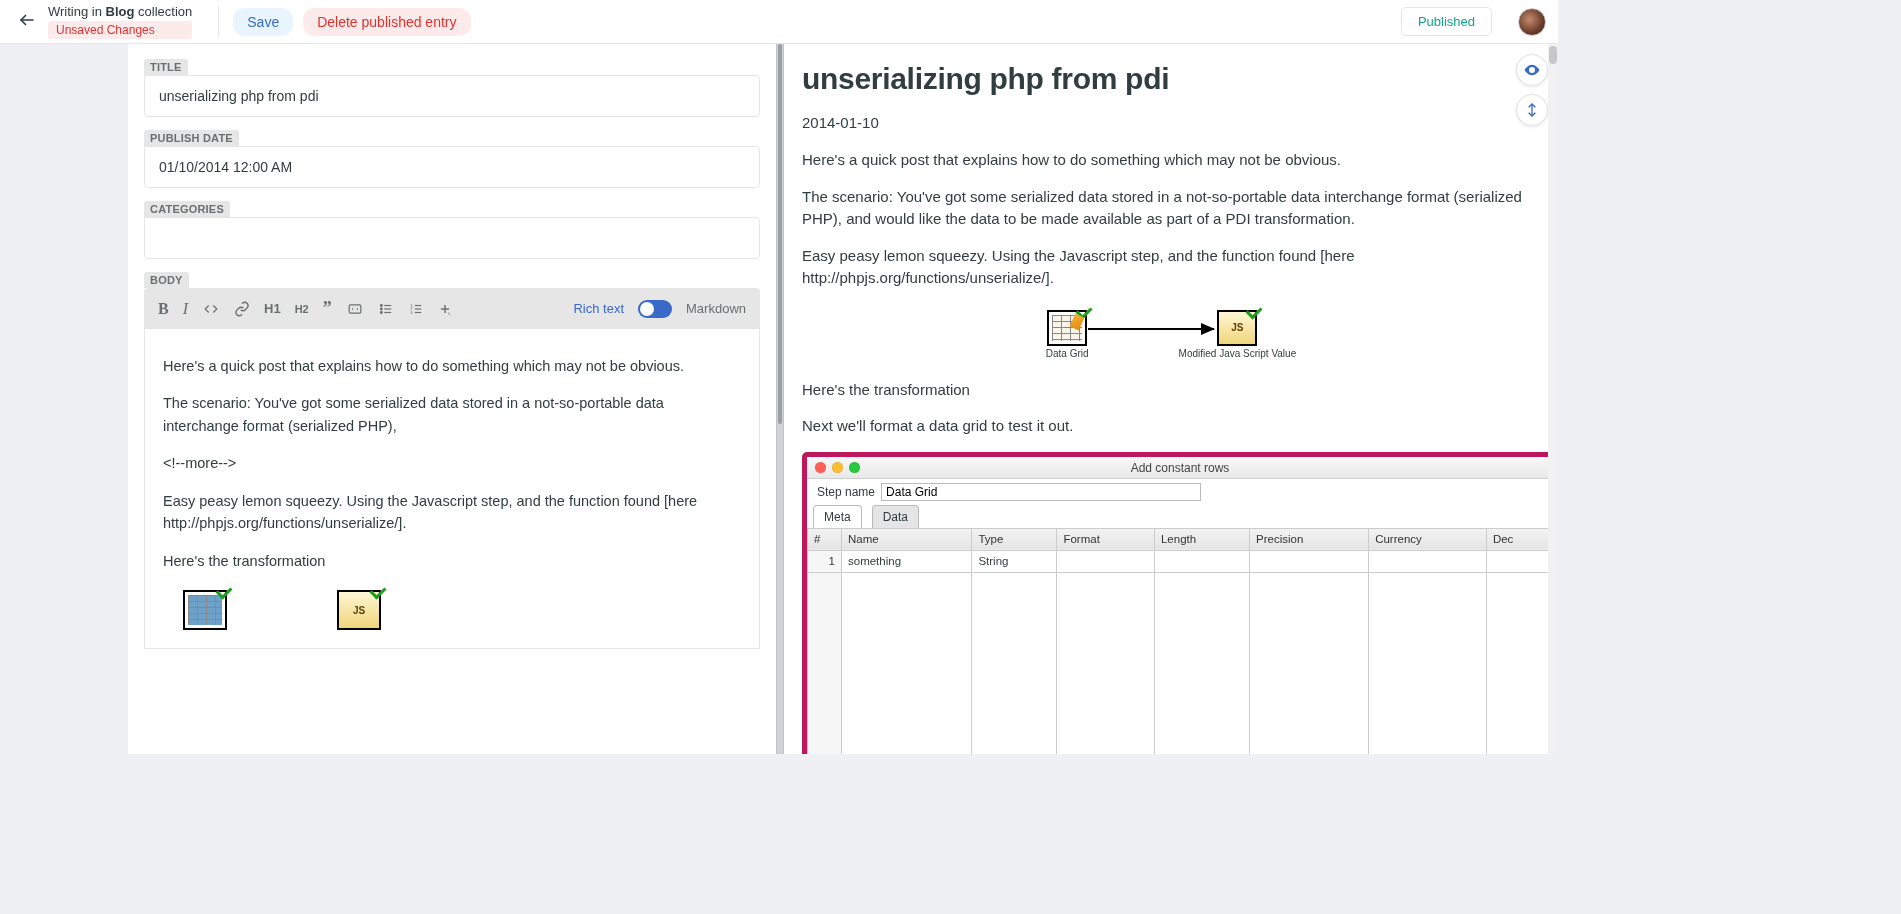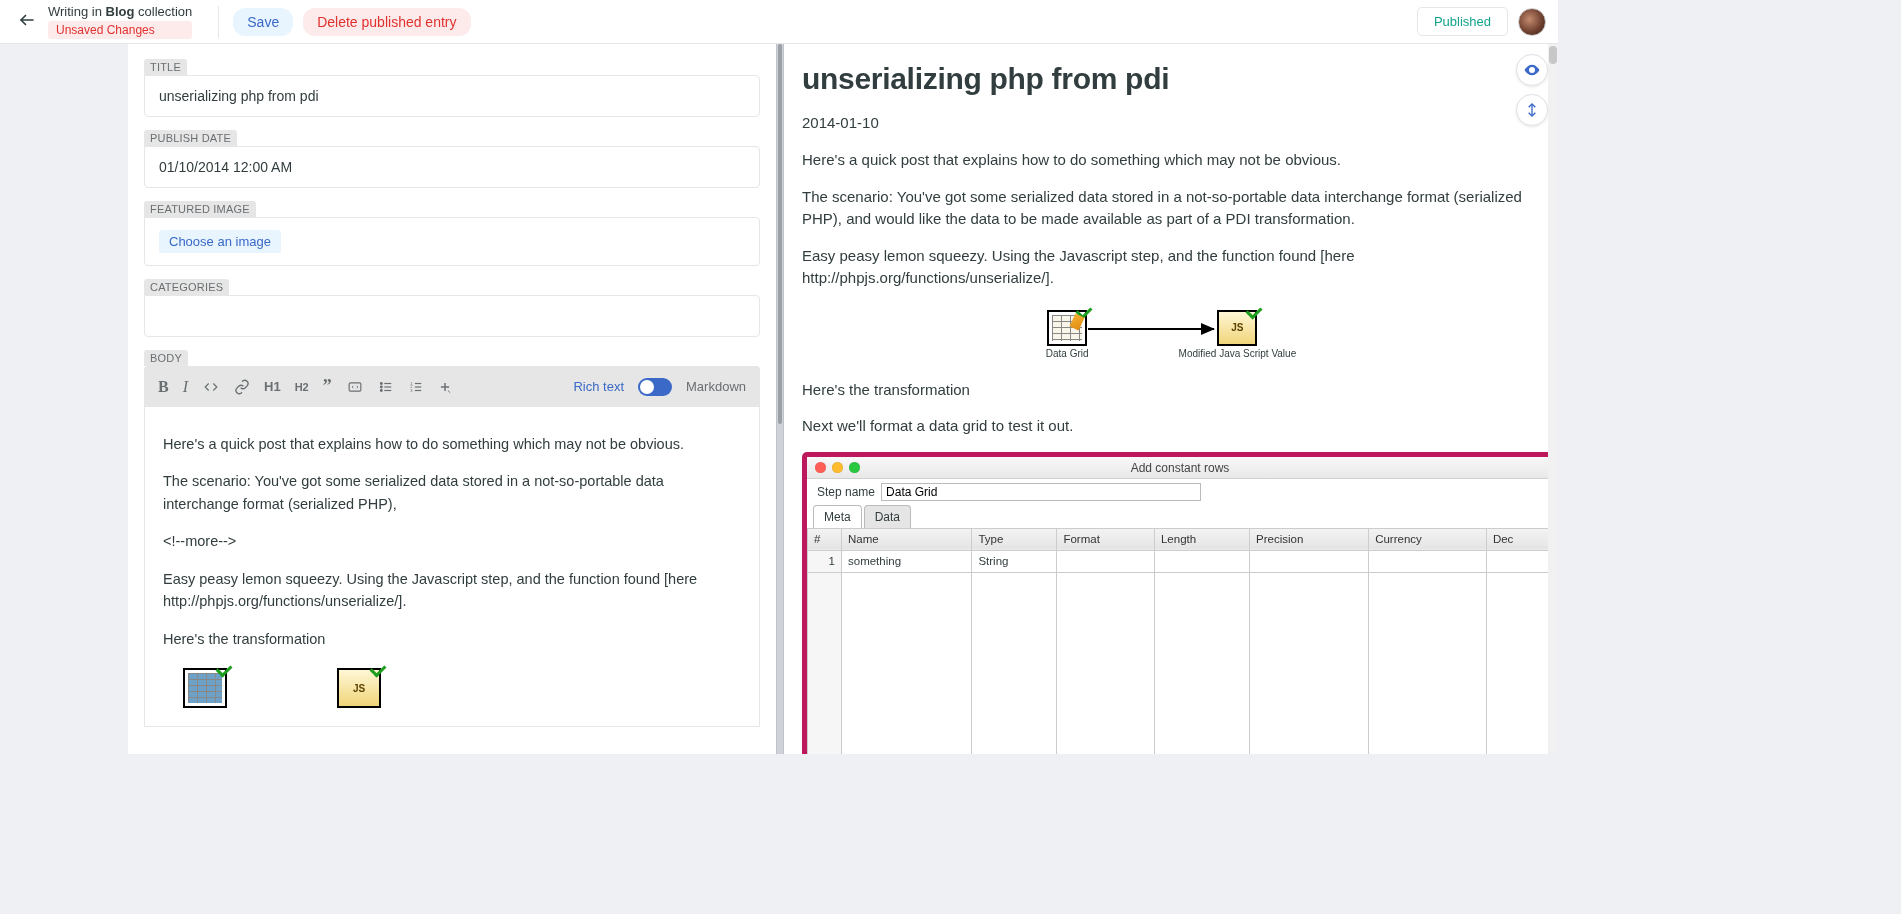--- a/index.html
+++ b/index.html
@@ -45,21 +45,21 @@
 .btn-save { background: #e8f5fe; color: #3a69c7; margin-right: 10px; }
 .btn-delete { background: #fdebeb; color: #e0322f; }
 .btn-published {
   background: #fff;
   color: #14a389;
   border: 1px solid #e6e6e6;
   border-radius: 5px;
   padding: 6px 16px;
   font-size: 13px;
 }
-.right-group { margin-left: auto; display: flex; align-items: center; gap: 10px; }
+.right-group { margin-left: auto; display: flex; align-items: center; gap: 26px; }
 .avatar {
   width: 28px; height: 28px; border-radius: 50%;
   background: radial-gradient(circle at 40% 40%, #c48a6e 0%, #6b3d2c 60%, #3a2418 100%);
   border: 1px solid #ccc;
 }
 
 .workspace { display: flex; height: calc(100% - 44px); }
 
 .editor-col {
   width: 648px;
@@ -71,20 +71,21 @@
   position: relative;
 }
 .field-label {
   display: inline-block;
   background: #e6e6e6;
   color: #6a6f72;
   font-size: 11px;
   padding: 2px 6px;
   border-radius: 3px 3px 0 0;
   letter-spacing: 0.2px;
+  font-weight: bold;
 }
 .field-input, .field-box {
   width: 100%;
   border: 1px solid #e6e6e6;
   border-radius: 0 4px 4px 4px;
   padding: 12px 14px;
   font-size: 14px;
   font-family: inherit;
   color: #313d3e;
   outline: none;
@@ -245,21 +246,21 @@
   font-size: 12px;
   line-height: 22px;
   color: #444;
   border-bottom: 1px solid #d0d0d0;
 }
 .traffic { position: absolute; left: 8px; top: 5px; display: flex; gap: 6px; }
 .dot { width: 11px; height: 11px; border-radius: 50%; box-shadow: inset 0 0 1px rgba(0,0,0,.3); }
 .dot.r { background: #ff5f57; } .dot.y { background: #febc2e; } .dot.g { background: #28c840; }
 .stepname-row { display:flex; align-items:center; gap: 6px; padding: 4px 10px; font-size: 12px; }
 .stepname-row input { border: 1px solid #bbb; padding: 1px 4px; font-size: 12px; width: 320px; }
-.tabs-row { display: flex; gap: 0; padding-left: 6px; }
+.tabs-row { display: flex; gap: 8px; padding-left: 6px; }
 .tab { font-size: 12px; padding: 2px 10px; border: 1px solid #bbb; border-bottom: none; background: #e5e5e5; border-radius: 4px 4px 0 0; margin-right: 2px;}
 .tab.active { background: #fff; }
 .grid-table { width: 100%; border-collapse: collapse; font-size: 11.5px; }
 .grid-table th, .grid-table td { border: 1px solid #ccc; padding: 2px 6px; text-align: left; height: 16px;}
 .grid-table th { background: linear-gradient(#f3f3f3,#e4e4e4); font-weight: normal; color: #333; }
 .grid-table td.num { text-align: right; width: 34px; background: #f6f6f6; }
 .grid-empty td { height: 200px; background: #fff; }
 
 .thumbs-row { display:flex; gap: 110px; padding-left: 20px; margin-top: 18px;}
 .thumb {
@@ -317,26 +318,20 @@
     <div class="field-group">
       <span class="field-label">TITLE</span>
       <input class="field-input" value="unserializing php from pdi" style="">
     </div>
 
     <div class="field-group">
       <span class="field-label">PUBLISH DATE</span>
       <input class="field-input" value="01/10/2014 12:00 AM" style="">
     </div>
 
-    <div class="field-group">
-      <span class="field-label">FEATURED IMAGE</span>
-      <div class="field-box">
-        <span class="choose-img">Choose an image</span>
-      </div>
-    </div>
 
     <div class="field-group">
       <span class="field-label">CATEGORIES</span>
       <div class="field-box categories-box"></div>
     </div>
 
     <div class="field-group">
       <span class="field-label">BODY</span>
       <div class="body-toolbar">
         <span class="tb-icon">

